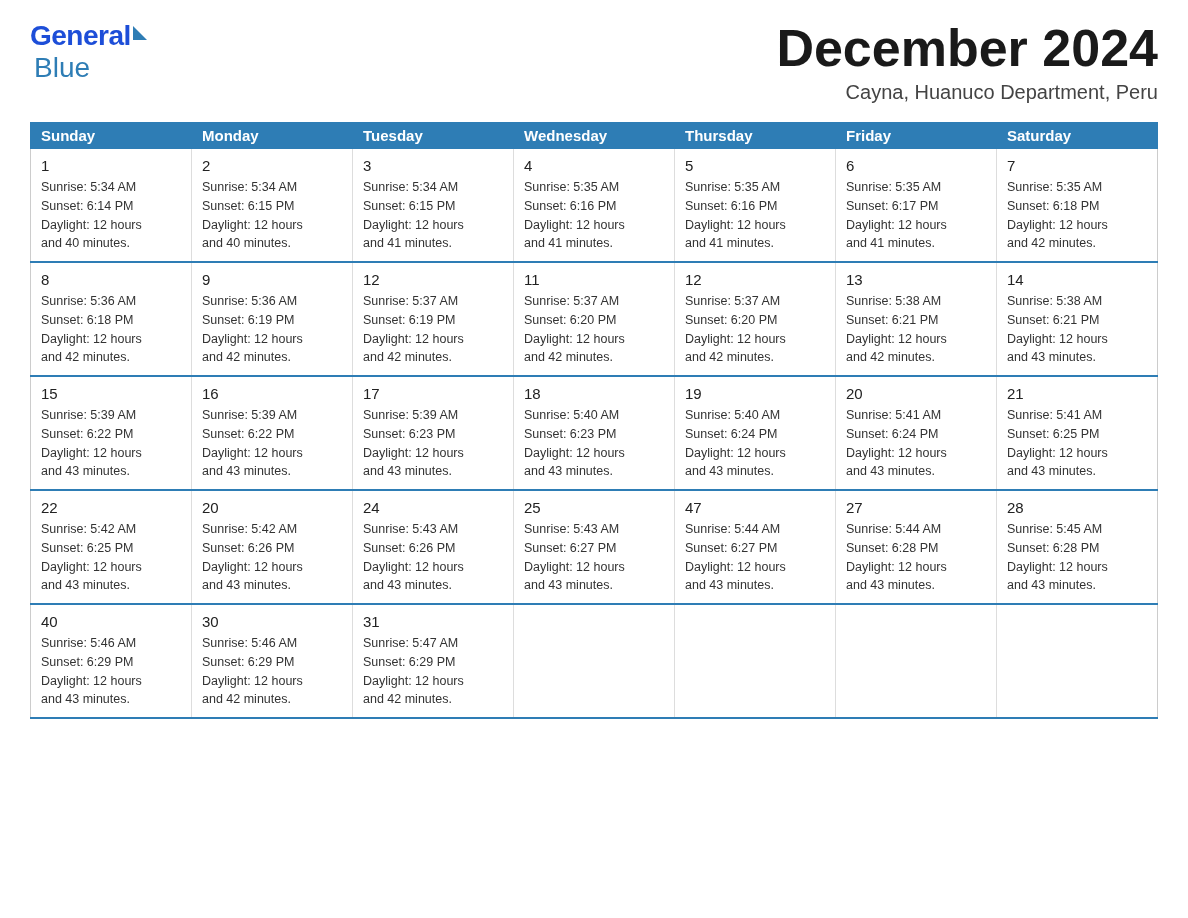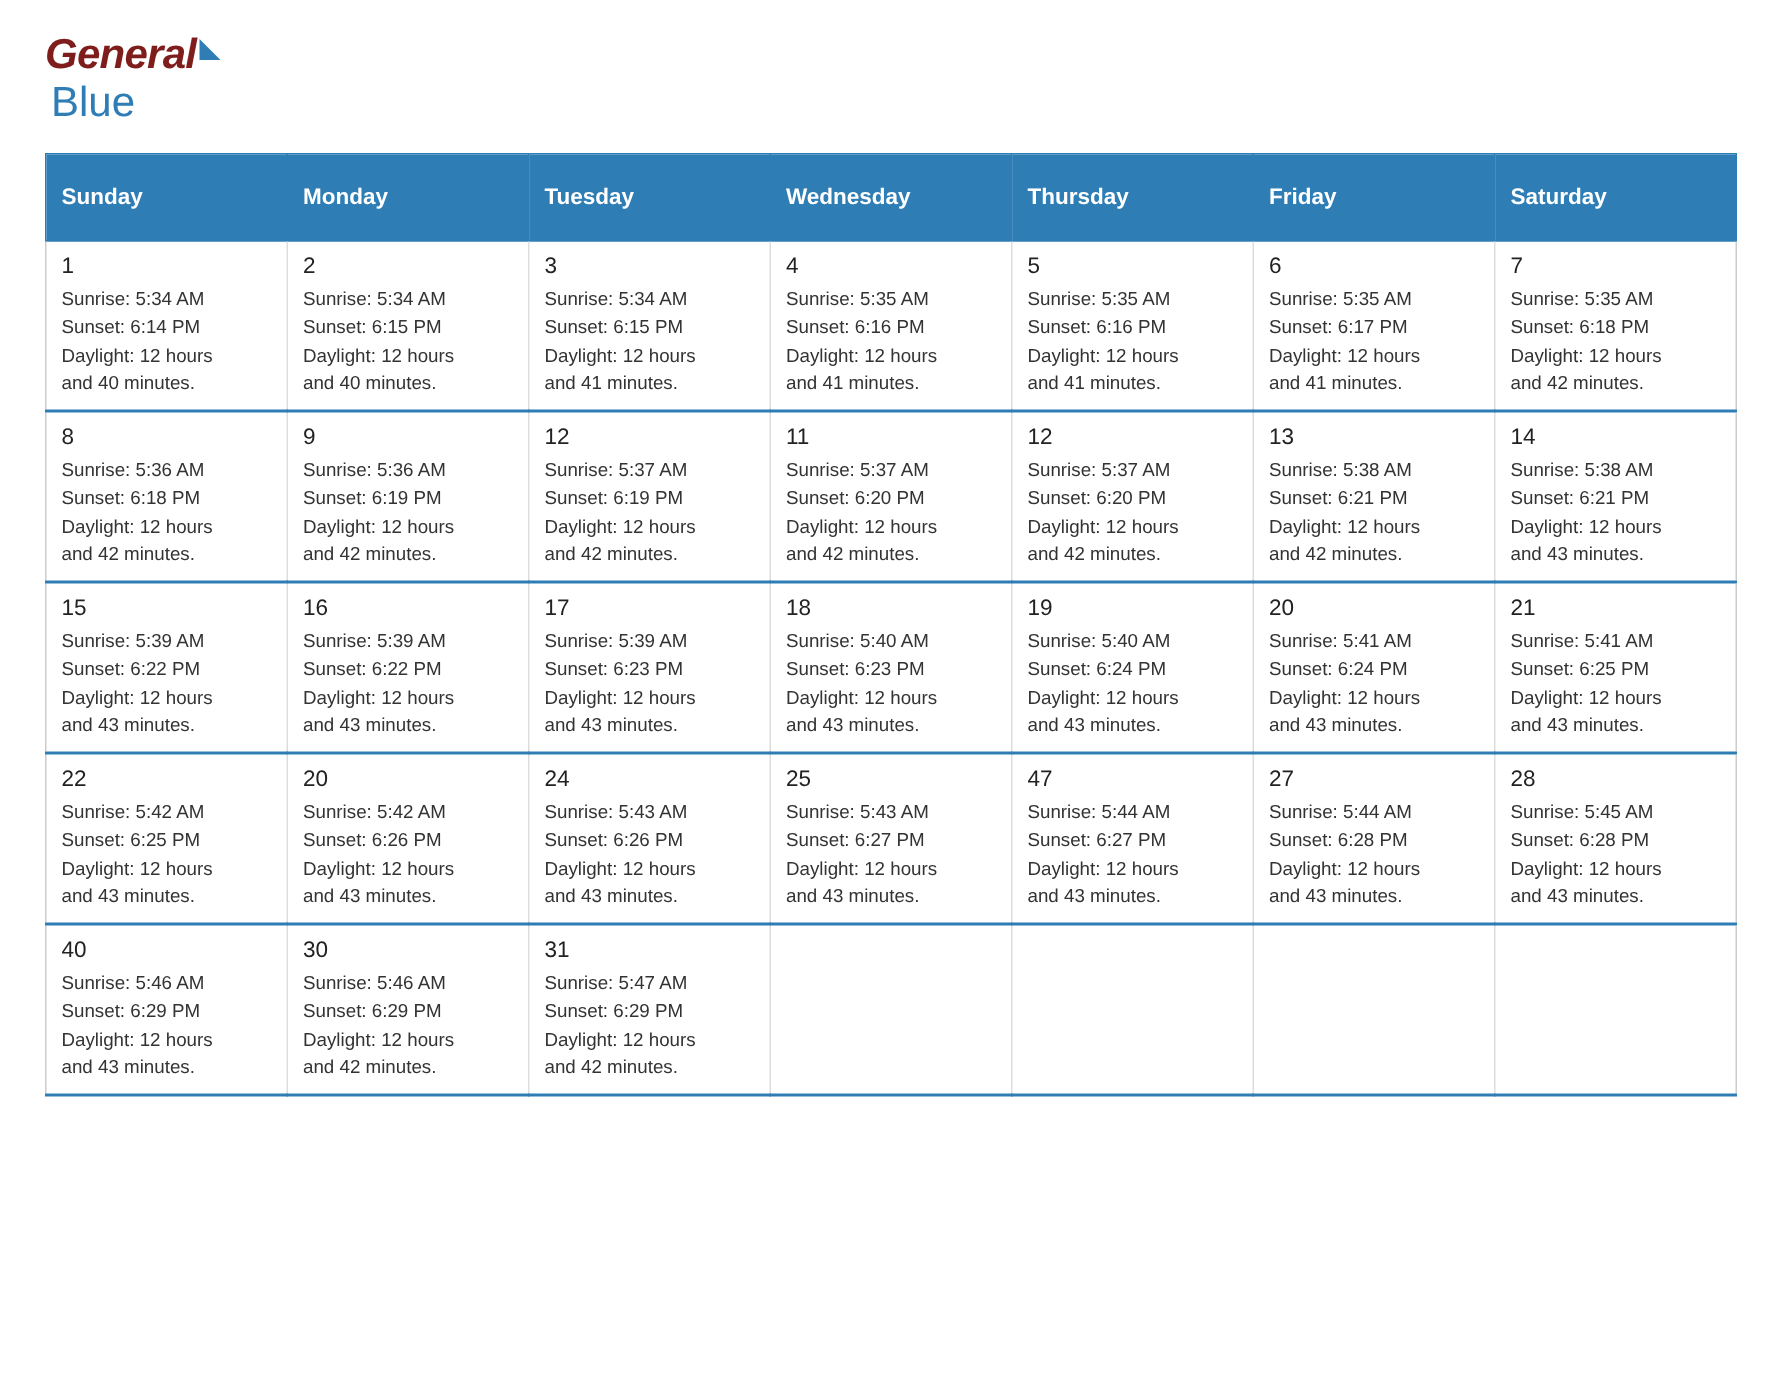--- a/index.html
+++ b/index.html
@@ -21,23 +21,22 @@
       flex-direction: column;
       align-items: flex-start;
     }
     .logo-top {
       display: flex;
       align-items: center;
     }
     .logo-general {
       font-size: 28px;
       font-weight: bold;
-      color: #7f1d1d;
+      color: #1d4ed8;
       letter-spacing: -0.5px;
-      font-style: italic;
     }
     .logo-arrow {
       width: 0;
       height: 0;
       border-left: 14px solid #2e7db5;
       border-top: 14px solid transparent;
       border-bottom: 0px solid transparent;
       margin-left: 2px;
       margin-top: 6px;
       align-self: flex-start;
@@ -67,21 +66,21 @@
       border-collapse: collapse;
       table-layout: fixed;
     }
     thead tr {
       background-color: #2e7db5;
     }
     thead th {
       color: #fff;
       font-size: 15px;
       font-weight: bold;
-      padding: 20px 10px;
+      padding: 4px 10px;
       text-align: left;
       border: 1px solid #2e7db5;
     }
     tbody tr {
       border-bottom: 2px solid #2e7db5;
     }
     tbody td {
       vertical-align: top;
       padding: 8px 10px;
       font-size: 13px;
@@ -116,20 +115,24 @@
 </head>
 <body>
 
 <div class="header">
   <div class="logo">
     <div class="logo-top">
       <span class="logo-general">General</span>
       <div class="logo-arrow"></div>
     </div>
     <span class="logo-blue">Blue</span>
+  </div>
+  <div class="title-section">
+    <div class="month-title">December 2024</div>
+    <div class="location">Cayna, Huanuco Department, Peru</div>
   </div>
 </div>
 
 <table>
   <thead>
     <tr>
     <th>Sunday</th>
         <th>Monday</th>
         <th>Tuesday</th>
         <th>Wednesday</th>

